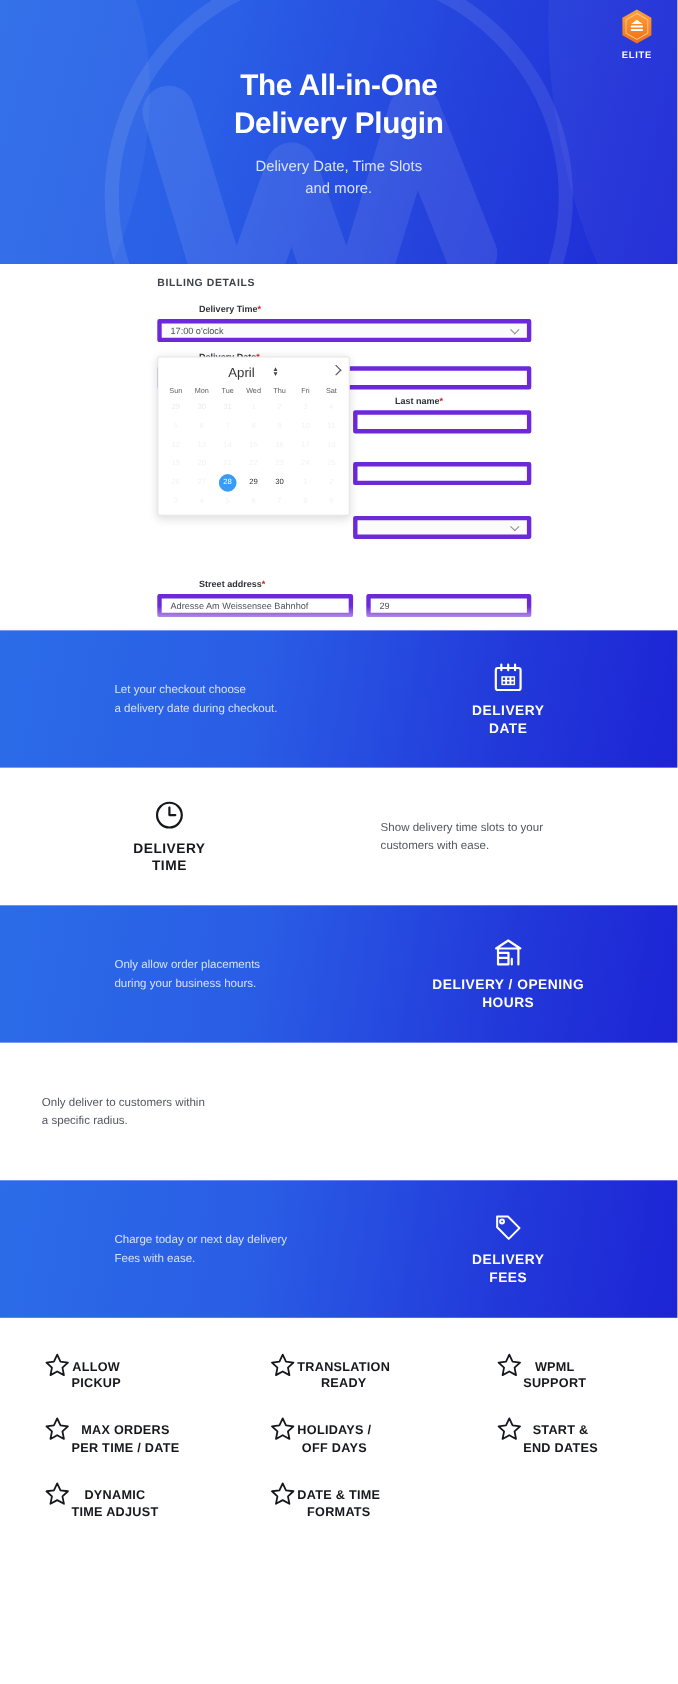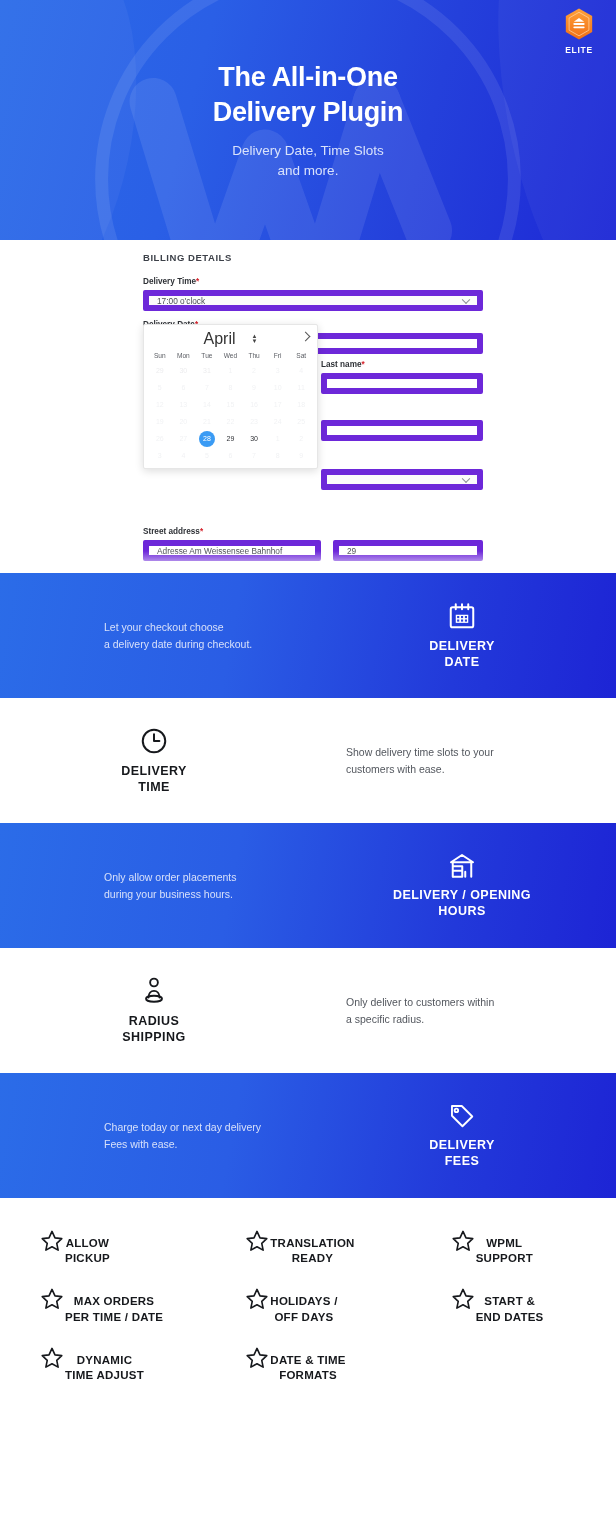--- a/index.html
+++ b/index.html
@@ -75,24 +75,25 @@
     overflow:hidden;
   }
   .checkout-pad { position:absolute; left:143px; top:12px; width:340px; }
   .billing-head {
     font-size:9.5px; font-weight:600; color:#3d4149;
     letter-spacing:.55px; margin-bottom:14px;
   }
   .fld-label {
     font-size:8.2px; font-weight:bold; color:#2e3136;
     margin-bottom:4px;
+    margin-left:38px;
   }
   .req { color:#d4212a; font-weight:bold; }
   .fld-box {
-    height:21px; border:6px solid #6d28d9; background:#fbfbfb;
+    height:21px; border:4px solid #6d28d9; background:#fbfbfb;
     border-radius:2px; font-size:8.3px; color:#4a4d53;
     display:flex; align-items:center; padding:0 8px;
     position:relative;
   }
   .fld-box.white { background:#ffffff; }
   .fld-box.empty { background:#ffffff; }
   .caret {
     position:absolute; right:8px; top:50%;
     width:6px; height:6px;
     border-right:1.3px solid #8d9096; border-bottom:1.3px solid #8d9096;
@@ -110,21 +111,21 @@
     border:1px solid #e6e6e6;
     box-shadow:0 2px 9px rgba(0,0,0,.14);
     padding:5px 4px 4px;
     z-index:9;
     border-radius:2px;
   }
   .cal-head {
     display:flex; align-items:center; justify-content:center;
     position:relative; height:18px; margin-bottom:2px;
   }
-  .cal-month { font-size:16px; color:#333; }
+  .cal-month { font-size:12px; color:#333; }
   .cal-spin {
     margin-left:16px; display:inline-flex; flex-direction:column;
     line-height:4px; font-size:7px; color:#444;
   }
   .cal-next {
     position:absolute; right:4px; top:3px;
     width:7px; height:7px;
     border-top:1.2px solid #555; border-right:1.2px solid #555;
     transform:rotate(45deg);
   }
@@ -431,31 +432,20 @@
       <path d="M14.6 19.6v-4" stroke-linecap="round"></path>
     </svg>
     <div class="band-title">
       <div>DELIVERY / OPENING</div>
       <div>HOURS</div>
     </div>
   </div>
 </div>
 
 <div class="band white">
-  <div class="band-col-icon">
-    <svg class="band-icon" width="28" height="30" viewBox="0 0 22 24" fill="none" stroke="#16181c" stroke-width="1.5">
-      <circle cx="11" cy="5.2" r="3.1"></circle>
-      <path d="M6.6 17.2c0-3.2 2-5.3 4.4-5.3s4.4 2.1 4.4 5.3" stroke-linecap="round"></path>
-      <ellipse cx="11" cy="18.2" rx="6.4" ry="2.4"></ellipse>
-    </svg>
-    <div class="band-title">
-      <div>RADIUS</div>
-      <div>SHIPPING</div>
-    </div>
-  </div>
   <div class="band-col-text">
     <div class="band-desc">
       <div>Only deliver to customers within</div>
       <div>a specific radius.</div>
     </div>
   </div>
 </div>
 
 <div class="band blue">
   <div class="band-col-text">

